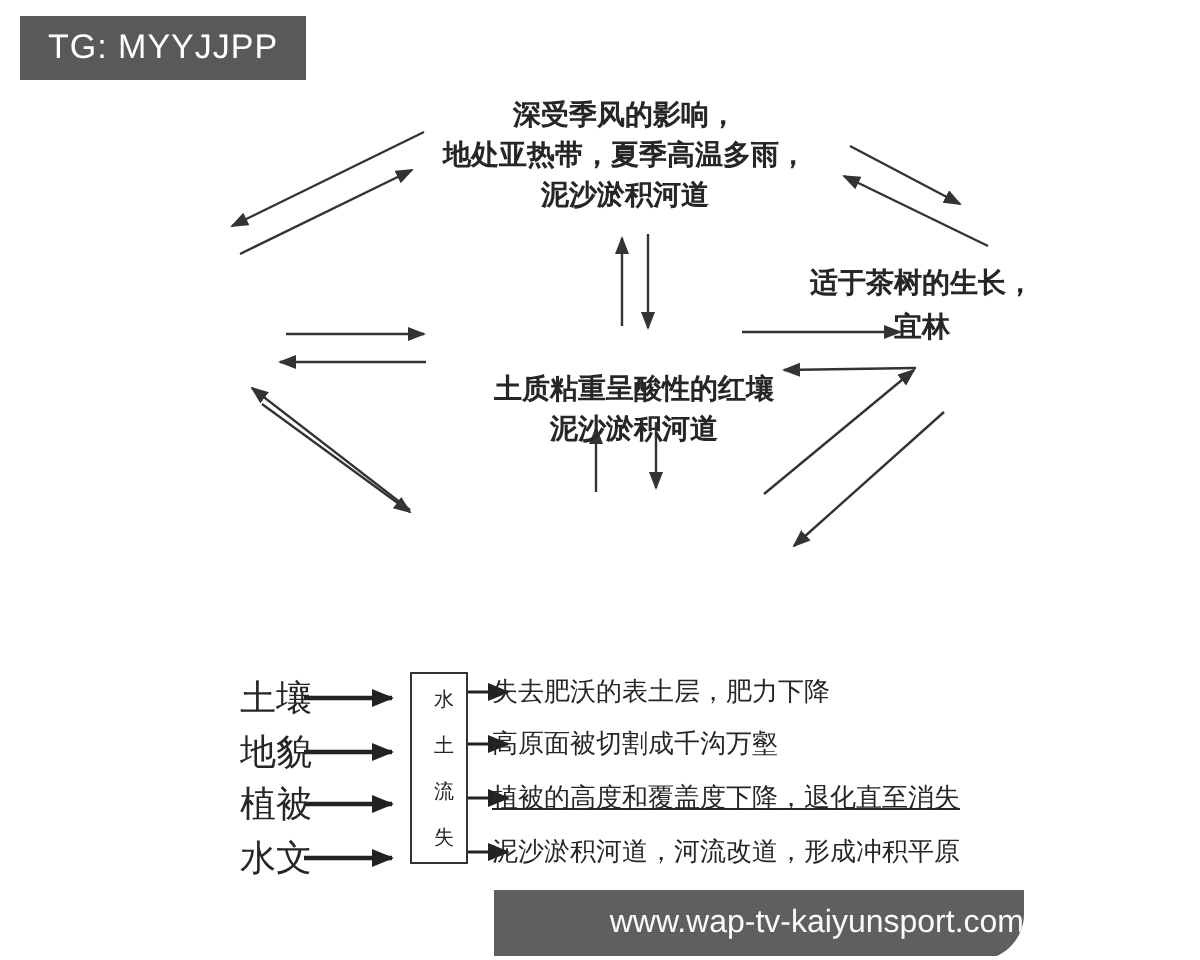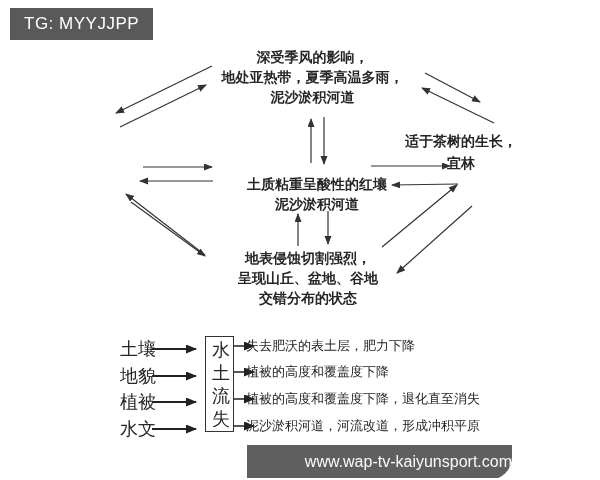--- a/index.html
+++ b/index.html
@@ -18,21 +18,21 @@
     position:absolute; right:0; bottom:2px; width:265px; height:33px;
     line-height:33px; background:#5f5f5f; color:#fafafa; font-size:16px;
     text-align:right;
   }
   .arrow-layer { position:absolute; left:0; top:0; }
   .erosion-box {
     position:absolute; left:205px; top:336px; width:29px; height:96px;
     border:1.5px solid #333; box-sizing:border-box; background:#fff;
   }
   .erosion-box .vtext {
-    width:15px; margin:2px auto 0; font-size:18px; line-height:23px;
+    width:15px; margin:2px auto 0; font-size:10px; line-height:23px;
     word-break:break-all; text-align:right; white-space:normal;
   }
   .factor { position:absolute; left:120px; font-size:18px; line-height:16px; white-space:nowrap; }
   .effect { position:absolute; left:246px; font-size:13px; line-height:16px; white-space:nowrap; }
 </style>
 </head>
 <body>
 
 <div class="stage">
 
@@ -95,38 +95,33 @@
     <div>地处亚热带，夏季高温多雨，</div>
     <div>泥沙淤积河道</div>
   </div>
 
 
   <div class="node center" style="left:385px; top:130px; width:152px; line-height:22px;">
     <div>适于茶树的生长，</div>
     <div>宜林</div>
   </div>
 
-  <div class="node center" style="left:222px; top:174px; width:190px;">
+  <div class="node center" style="left:222px; top:184px; width:190px;">
     <div>土质粘重呈酸性的红壤</div>
     <div>泥沙淤积河道</div>
   </div>
 
-  <div class="node center" style="left:220px; top:248px; width:176px;">
-    <div>地表侵蚀切割强烈，</div>
-    <div>呈现山丘、盆地、谷地</div>
-    <div>交错分布的状态</div>
-  </div>
 
   <div class="factor" style="top:341px;">土壤</div>
   <div class="factor" style="top:368px;">地貌</div>
   <div class="factor" style="top:394px;">植被</div>
   <div class="factor" style="top:421px;">水文</div>
 
   <div class="erosion-box">
     <div class="vtext">水土流失</div>
   </div>
 
   <div class="effect" style="top:338px;">失去肥沃的表土层，肥力下降</div>
-  <div class="effect" style="top:364px;">植被的高度和覆盖度下降</div>
-  <div class="effect" style="top:391px;">植被的高度和覆盖度下降，退化直至消失</div>
+  <div class="effect" style="top:364px;">高原面被切割成千沟万壑</div>
+  <div class="effect" style="top:391px;text-decoration:underline;">植被的高度和覆盖度下降，退化直至消失</div>
   <div class="effect" style="top:418px;">泥沙淤积河道，河流改道，形成冲积平原</div>
 
 </div>
 
 </body></html>

